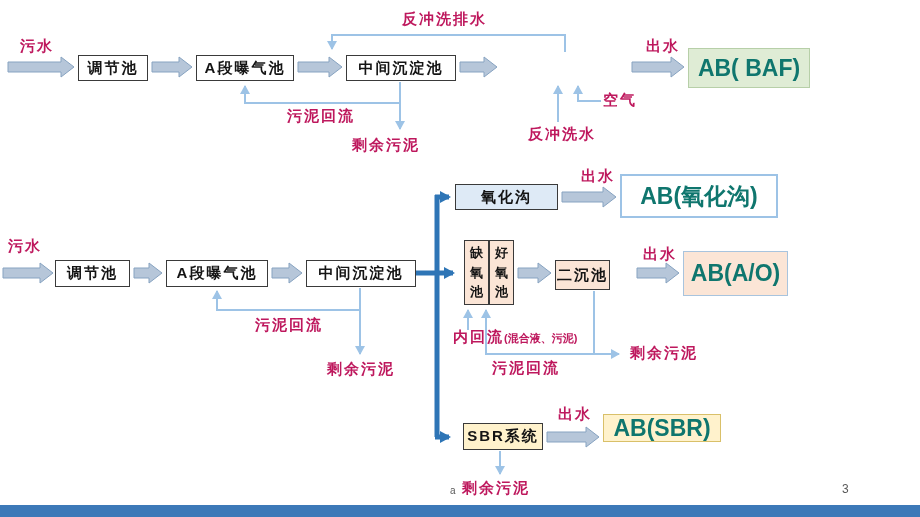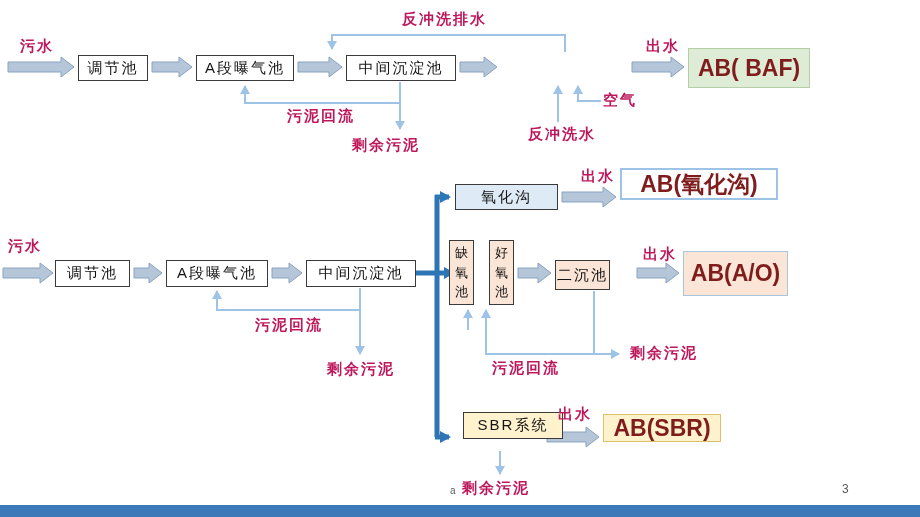--- a/index.html
+++ b/index.html
@@ -3,27 +3,27 @@
 <meta charset="utf-8">
 <style>
   *{margin:0;padding:0;box-sizing:border-box}
   html,body{width:920px;height:517px;background:#fff;overflow:hidden}
   body{font-family:"Liberation Sans","DejaVu Sans",sans-serif;position:relative}
   .canvas{position:absolute;left:0;top:0;width:920px;height:517px;background:#fff}
   .wires{position:absolute;left:0;top:0;width:920px;height:517px}
   .lbl{position:absolute;font-size:15px;font-weight:700;color:#be185d;white-space:nowrap;letter-spacing:2px}
   .lbl-sm{font-size:11px;font-weight:700;letter-spacing:0}
   .pbox{position:absolute;border:1.4px solid #3a3a3a;background:#fff;display:flex;align-items:center;justify-content:center;
-        font-size:15px;font-weight:400;color:#141414;letter-spacing:2px;white-space:nowrap}
+        font-size:15px;font-weight:700;color:#141414;letter-spacing:2px;white-space:nowrap}
   .fill-green{background:#E3EFDA}
   .fill-blue{background:#DEEAF6}
   .fill-orange{background:#FBE5D6}
   .fill-yellow{background:#FFF2CC}
   .vbox{letter-spacing:0;white-space:normal;word-break:break-all;font-size:13px;line-height:1.5;text-align:center;padding:2px 0;align-items:flex-start}
-  .rbox{position:absolute;display:flex;align-items:center;justify-content:center;font-size:23px;font-weight:800;color:#7f1d1d;letter-spacing:0;white-space:nowrap}
+  .rbox{position:absolute;display:flex;align-items:center;justify-content:center;font-size:23px;font-weight:800;color:#0f766e;letter-spacing:0;white-space:nowrap}
   .rbox.baf{background:#DFECD5;border:1.4px solid #b7cfa8}
   .rbox.ox{background:#ffffff;border:2px solid #9DC3E6}
   .rbox.ao{background:#FBE5D6;border:1.4px solid #a8c4de}
   .rbox.sbr{background:#FFF2CC;border:1.4px solid #d9c069}
   .footer-bar{position:absolute;left:0;top:505;width:920px;height:12px;background:#3C79B8}
   .page-num{position:absolute;left:842px;top:482px;font-size:12px;color:#595959}
   .footnote-a{position:absolute;left:450px;top:485px;font-size:10px;color:#595959}
 </style>
 </head>
 <body>
@@ -106,32 +106,35 @@
   <div class="lbl" style="left:8px;top:237px">污水</div>
   <div class="pbox" style="left:55px;top:260px;width:75px;height:27px">调节池</div>
   <div class="pbox" style="left:166px;top:260px;width:102px;height:27px">A段曝气池</div>
   <div class="pbox" style="left:306px;top:260px;width:110px;height:27px">中间沉淀池</div>
 
   <div class="lbl" style="left:255px;top:316px">污泥回流</div>
   <div class="lbl" style="left:327px;top:360px">剩余污泥</div>
 
   <div class="pbox fill-blue" style="left:455px;top:184px;width:103px;height:26px">氧化沟</div>
   <div class="lbl" style="left:581px;top:167px">出水</div>
-  <div class="rbox ox" style="left:620px;top:168px;width:158px;height:32px">AB(氧化沟)</div>
+  <div class="rbox ox" style="left:620px;top:174px;width:158px;height:44px">AB(氧化沟)</div>
 
-  <div class="pbox fill-orange vbox" style="left:449px;top:240px;width:25px;height:65px">缺氧池</div>
+  <div class="pbox fill-orange vbox" style="left:464px;top:240px;width:25px;height:65px">缺氧池</div>
   <div class="pbox fill-orange vbox" style="left:489px;top:240px;width:25px;height:65px">好氧池</div>
   <div class="pbox fill-orange" style="left:555px;top:260px;width:55px;height:30px">二沉池</div>
   <div class="lbl" style="left:643px;top:245px">出水</div>
   <div class="rbox ao" style="left:683px;top:251px;width:105px;height:45px">AB(A/O)</div>
 
+  <div class="lbl" style="left:453px;top:328px">
+    <span>内回流</span><span class="lbl-sm">(混合液、污泥)</span>
+  </div>
   <div class="lbl" style="left:492px;top:359px">污泥回流</div>
   <div class="lbl" style="left:630px;top:344px">剩余污泥</div>
 
-  <div class="pbox fill-yellow" style="left:463px;top:412px;width:100px;height:27px">SBR系统</div>
+  <div class="pbox fill-yellow" style="left:463px;top:423px;width:80px;height:27px">SBR系统</div>
   <div class="lbl" style="left:558px;top:405px">出水</div>
   <div class="rbox sbr" style="left:603px;top:414px;width:118px;height:28px">AB(SBR)</div>
   <div class="lbl" style="left:462px;top:479px">剩余污泥</div>
 
   <div class="footnote-a">a</div>
   <div class="page-num">3</div>
   <div class="footer-bar" style="top:505px"></div>
 
 </div>
 

